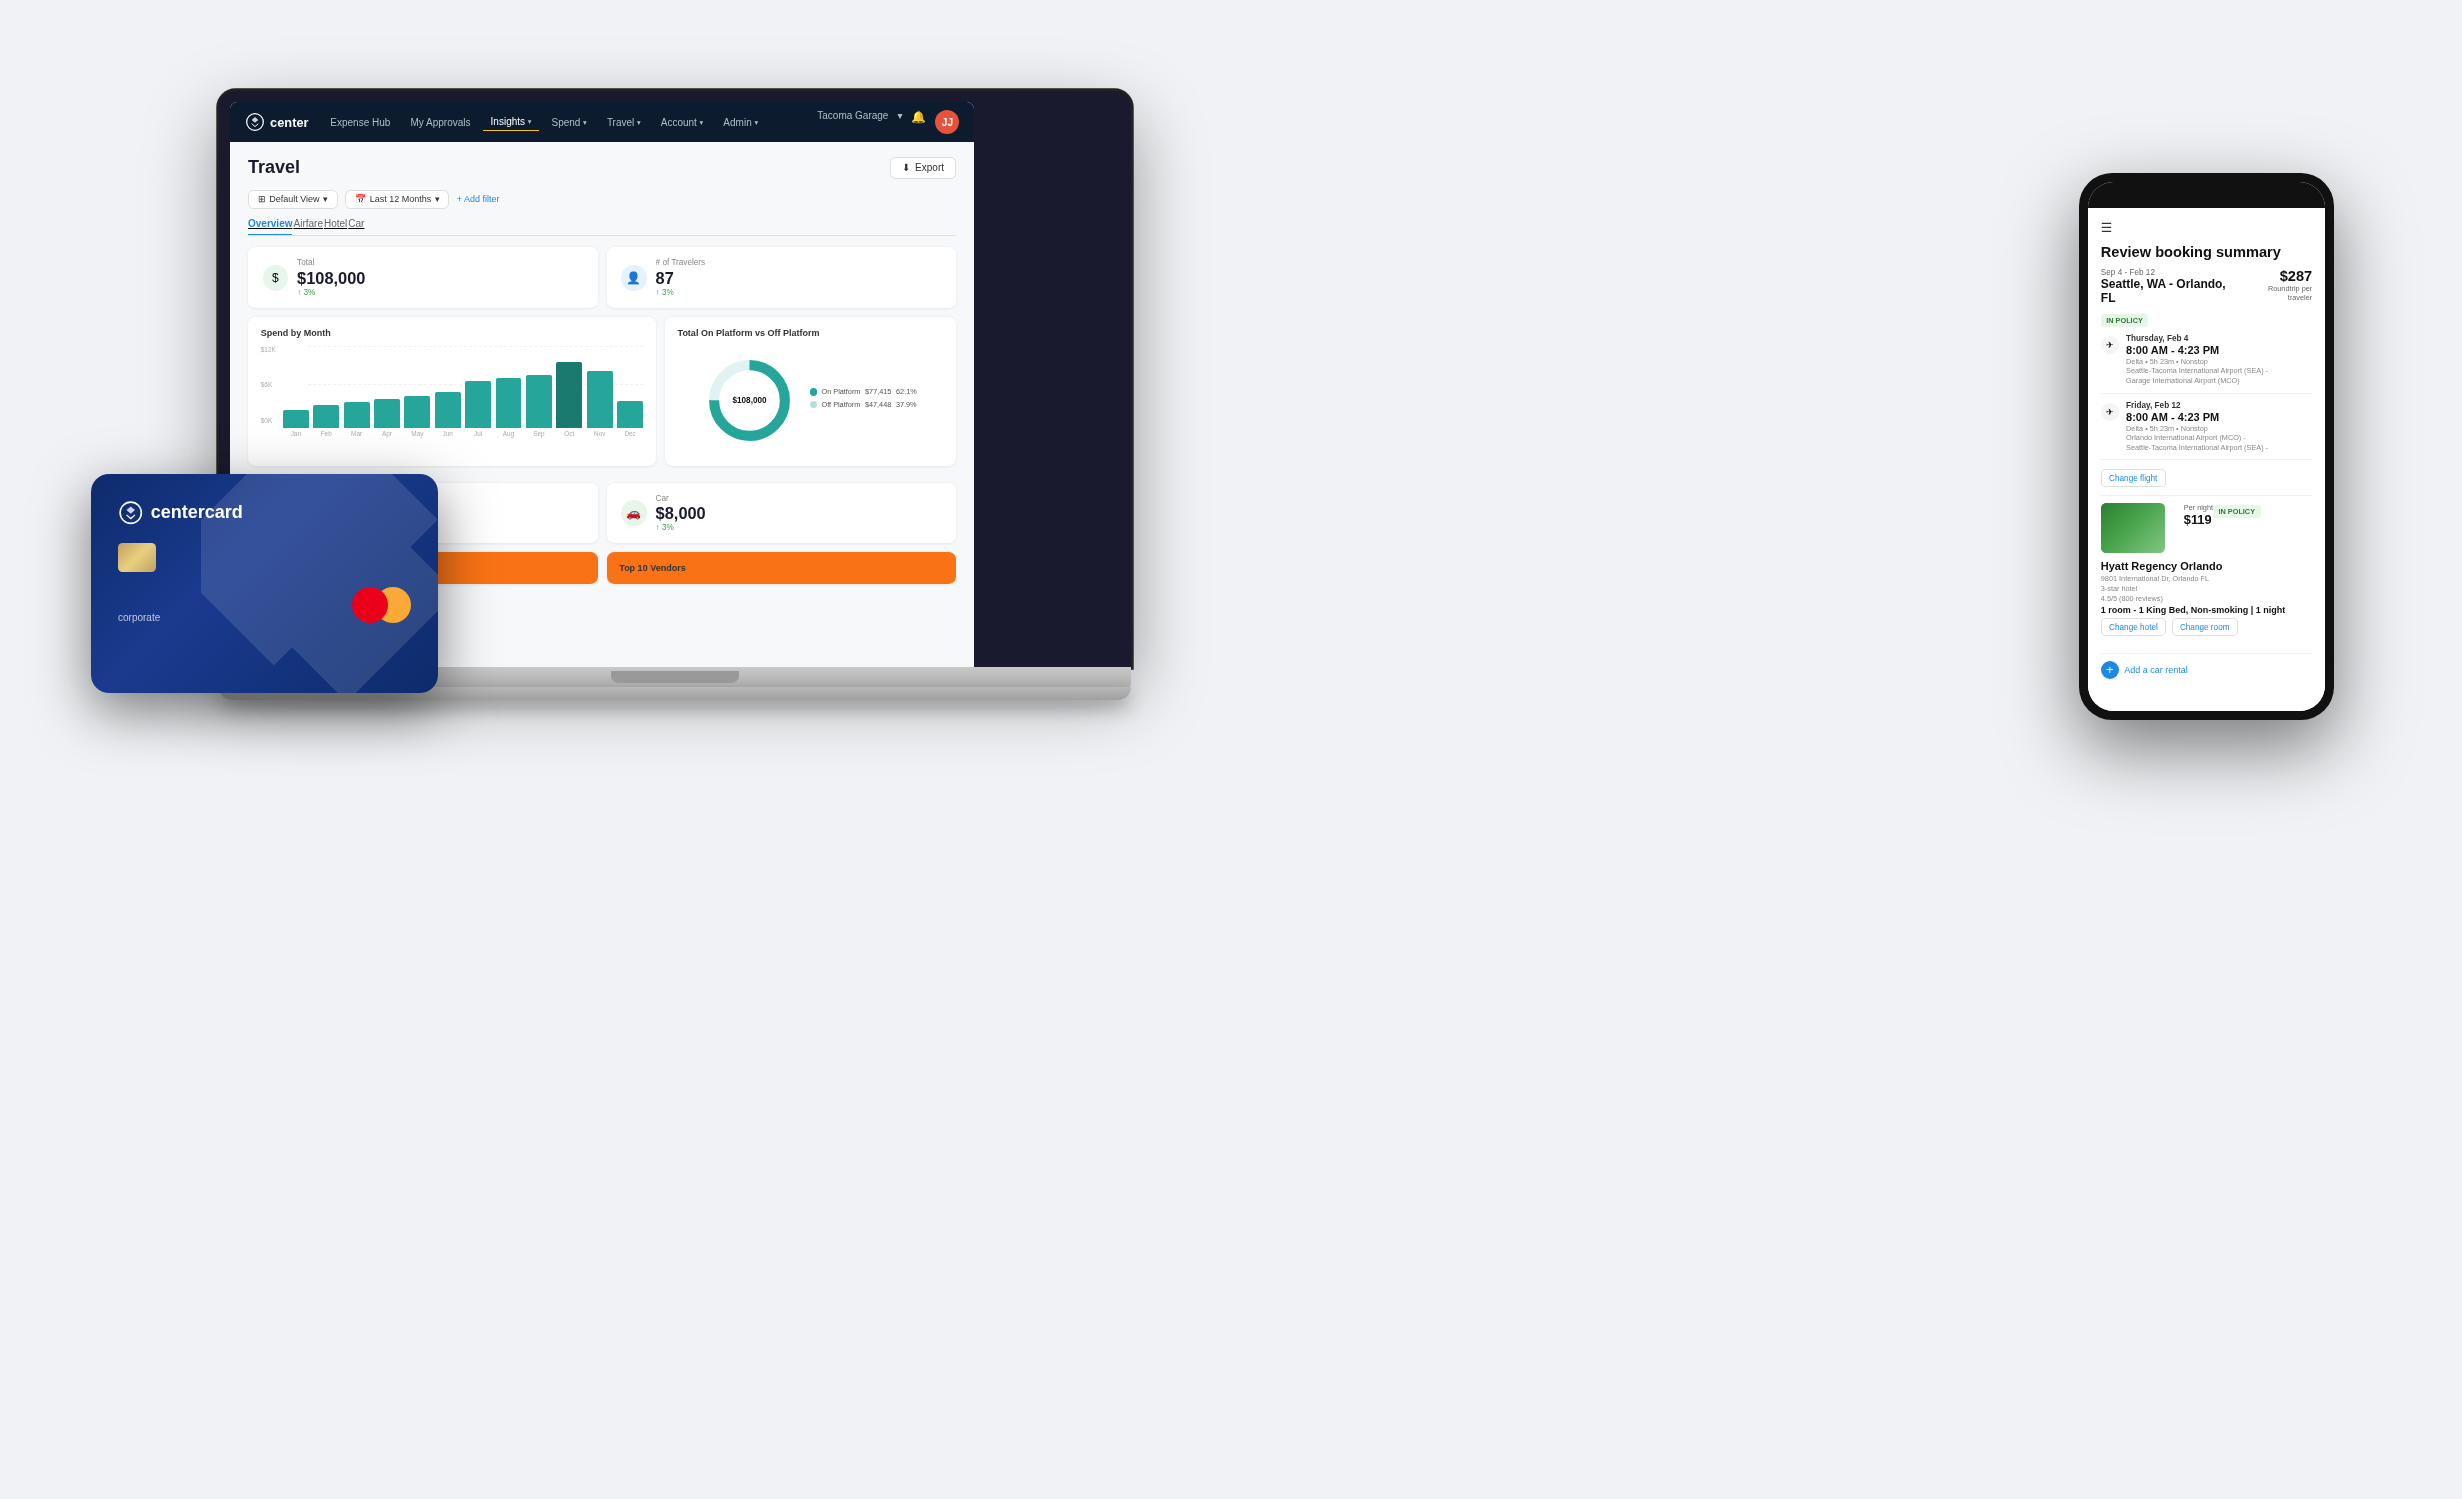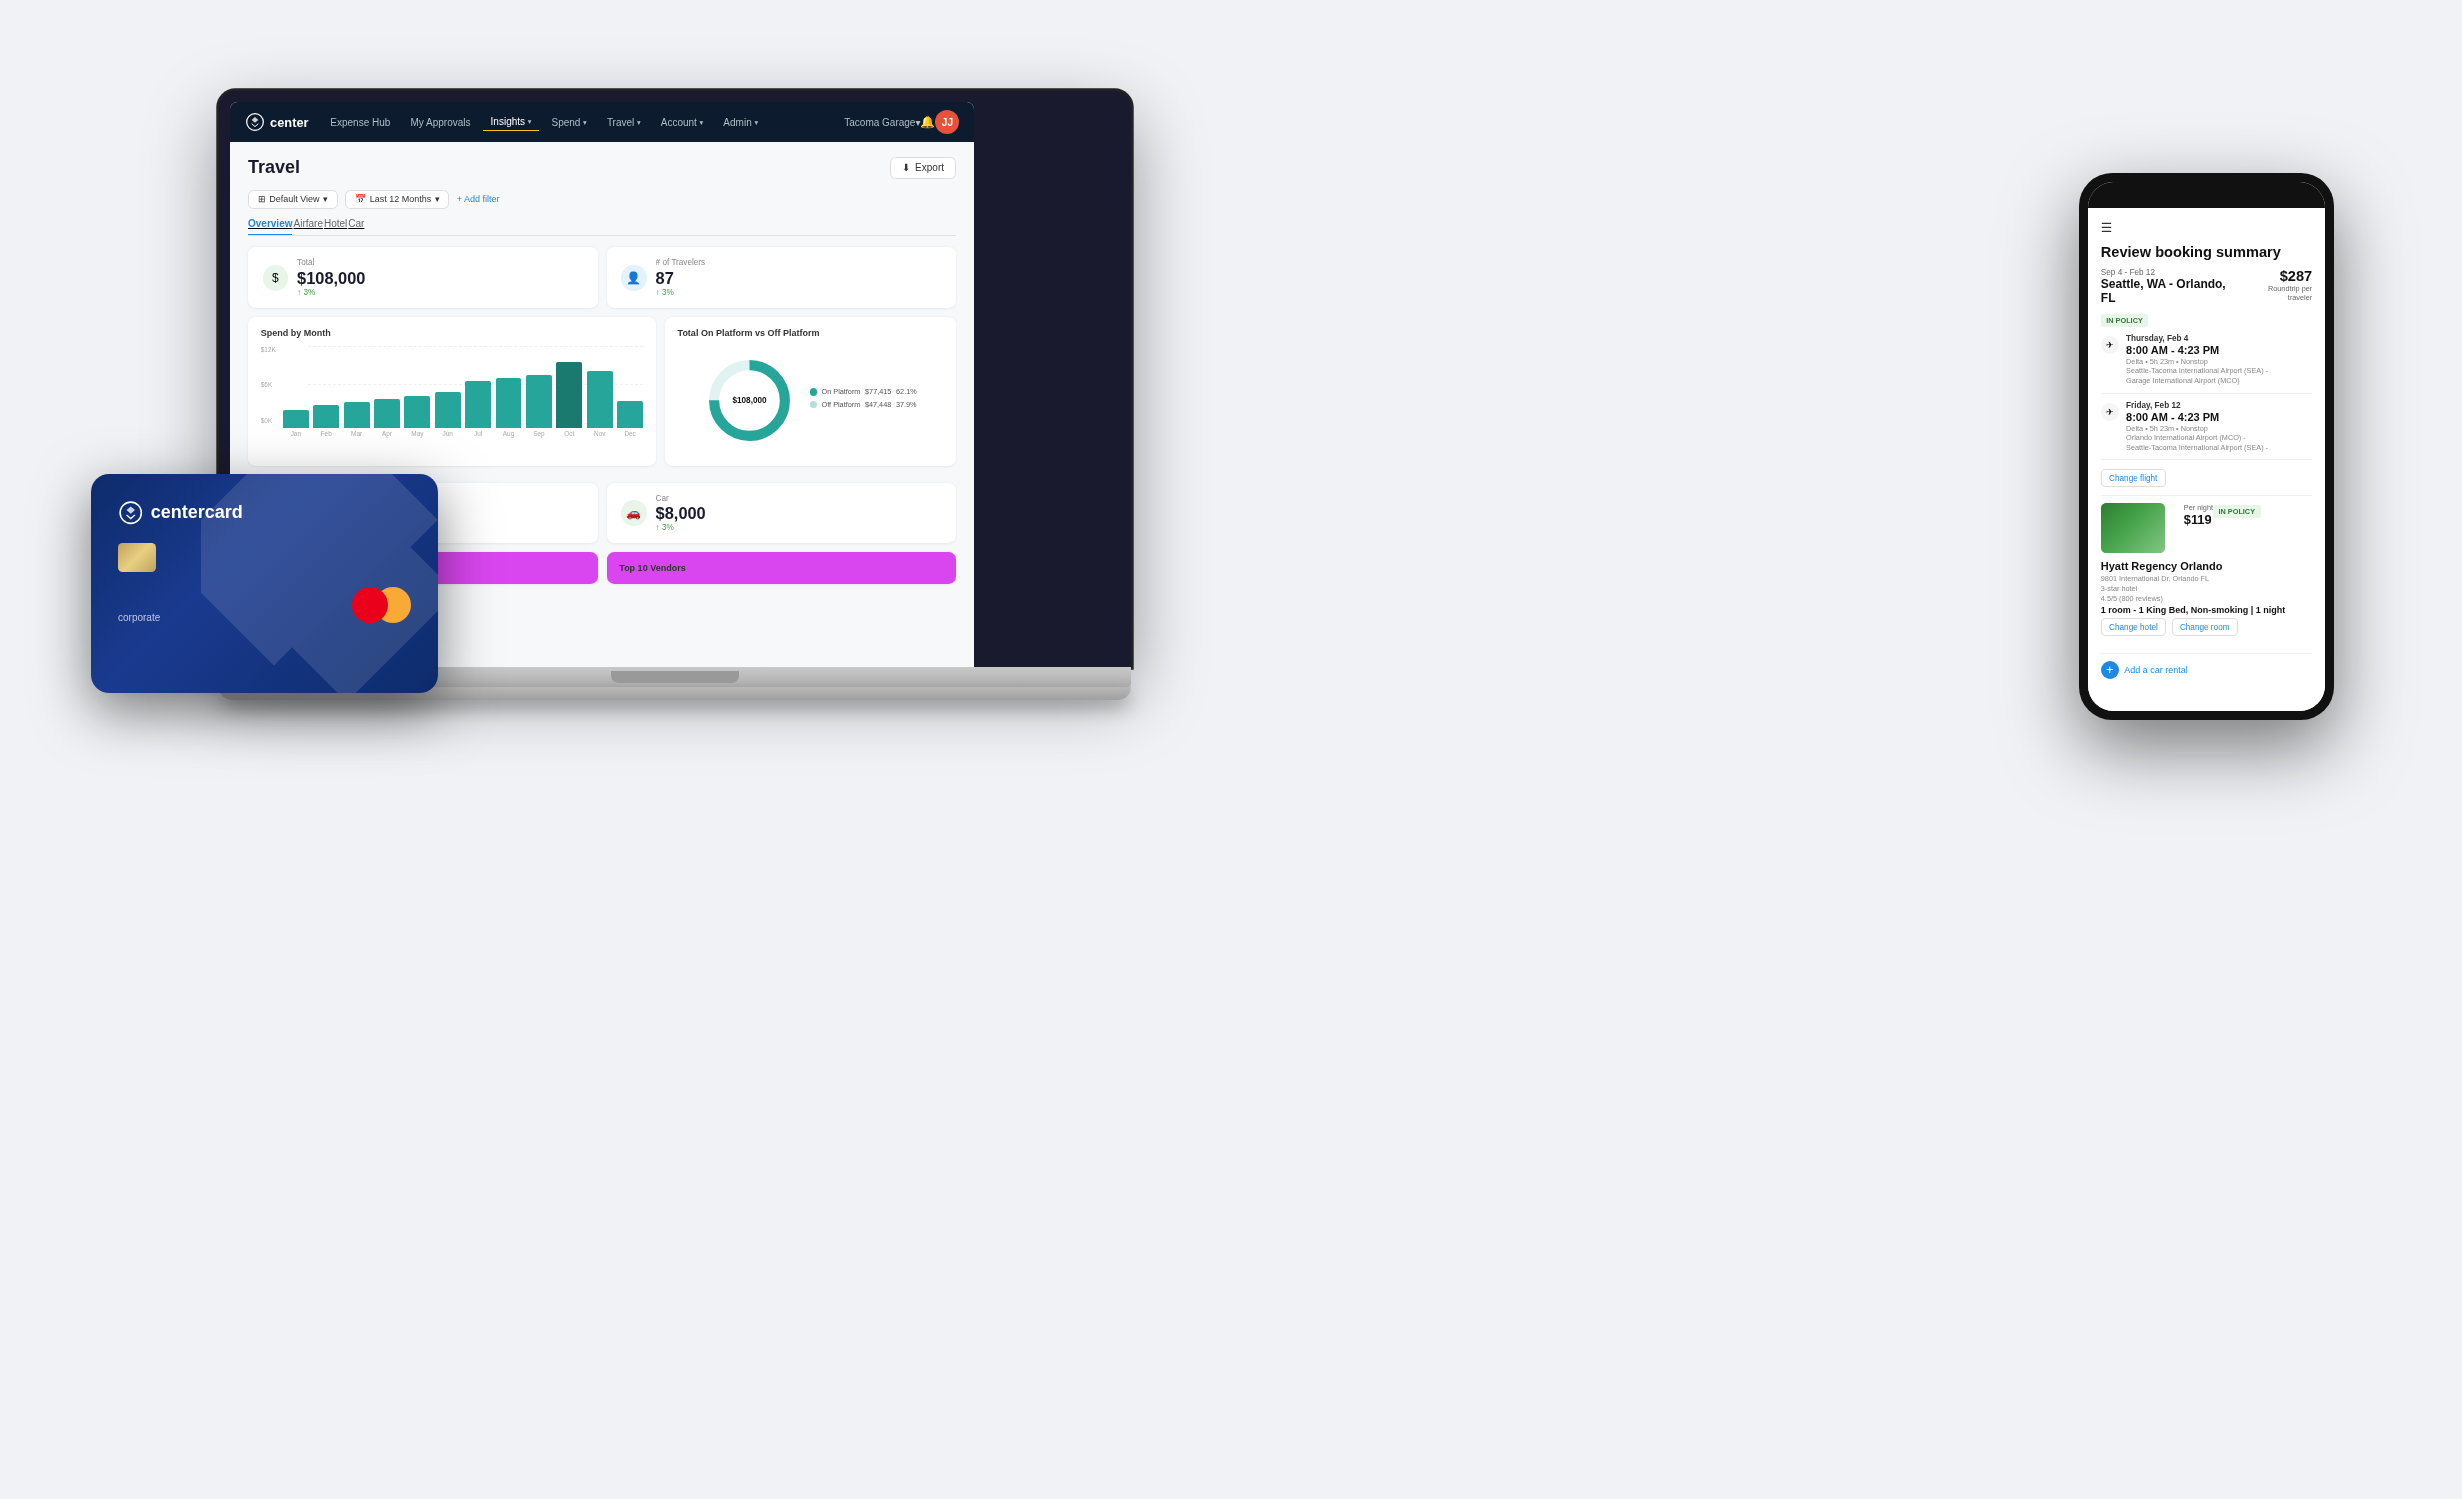--- a/index.html
+++ b/index.html
@@ -87,21 +87,22 @@
     .nav-item.active-insights {
       color: white;
     }
     .nav-chevron {
       font-size: 7.3px;
       color: #b0bec5;
     }
     .nav-right {
       margin-left: auto;
       display: flex;
-      align-items: center;
+      align-items: flex-start;
+      gap: 9px;
       color: #b0bec5;
       font-size: 10px;
     }
     .nav-avatar {
       width: 24px;
       height: 24px;
       background: #e8523a;
       border-radius: 50%;
       display: flex;
       align-items: center;
@@ -344,21 +345,21 @@
       margin-bottom: 9px;
     }
 
     
     .bottom-section {
       display: grid;
       grid-template-columns: 1fr 1fr;
       gap: 9px;
     }
     .section-card {
-      background: #d946ef;
+      background: #f97316;
       border-radius: 7.3px;
       padding: 11px 12.8px;
       box-shadow: 0 0.9px 2.7px rgba(0,0,0,0.07);
     }
     .section-title {
       font-size: 9px;
       font-weight: 600;
       color: #333;
     }
 

